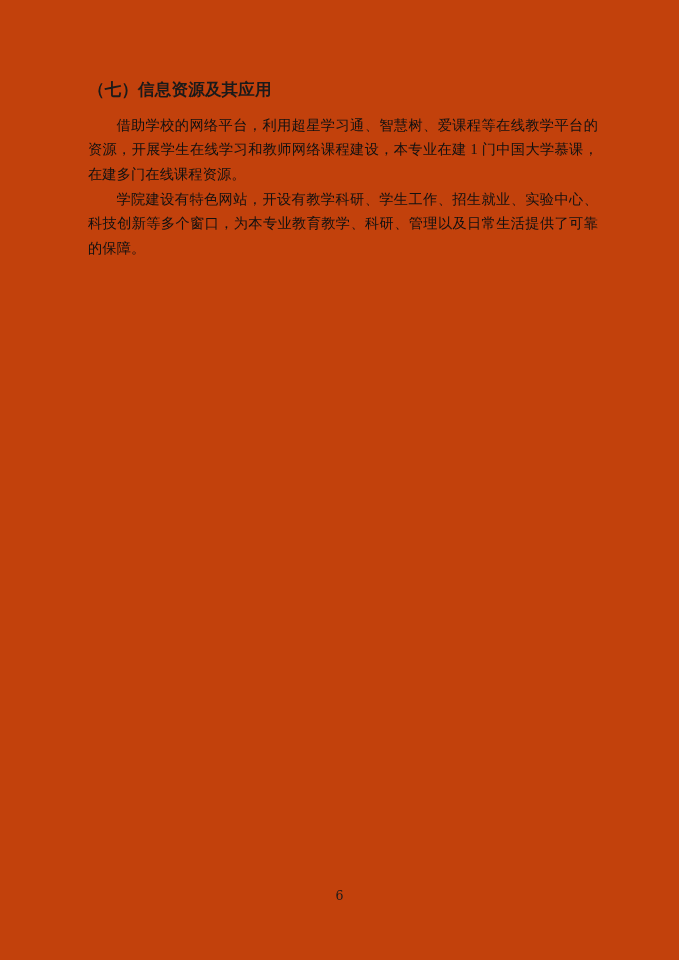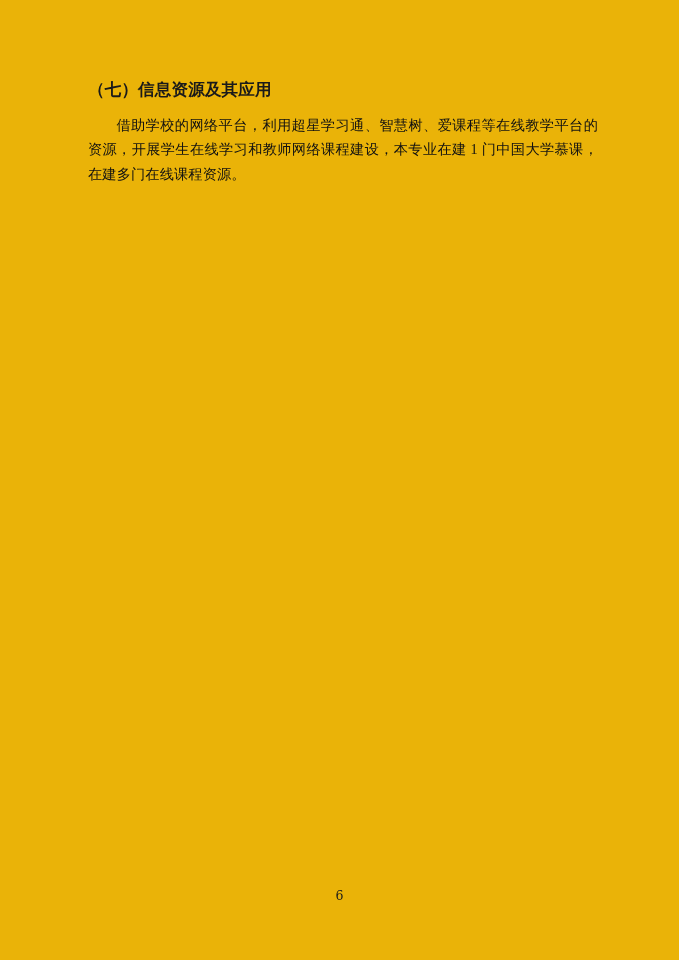--- a/index.html
+++ b/index.html
@@ -7,21 +7,21 @@
     padding: 0;
     background: #ffffff;
   }
   body {
     font-family: "DejaVu Sans", "Liberation Sans", sans-serif;
   }
   .page {
     position: relative;
     width: 679px;
     height: 960px;
-    background: #eab308;
+    background: #c2410c;
     overflow: hidden;
     box-sizing: border-box;
   }
   .content {
     position: absolute;
     left: 88px;
     top: 78px;
     width: 510px;
   }
   .heading {
@@ -60,18 +60,19 @@
 <body>
 
 <div class="page">
 
   <div class="content">
 
     <h2 class="heading">（七）信息资源及其应用</h2>
 
     <p class="para">借助学校的网络平台，利用超星学习通、智慧树、爱课程等在线教学平台的资源，开展学生在线学习和教师网络课程建设，本专业在建 1 门中国大学慕课，在建多门在线课程资源。</p>
 
+    <p class="para">学院建设有特色网站，开设有教学科研、学生工作、招生就业、实验中心、科技创新等多个窗口，为本专业教育教学、科研、管理以及日常生活提供了可靠的保障。</p>
 
   </div>
 
   <div class="page-number">6</div>
 
 </div>
 
 </body></html>

